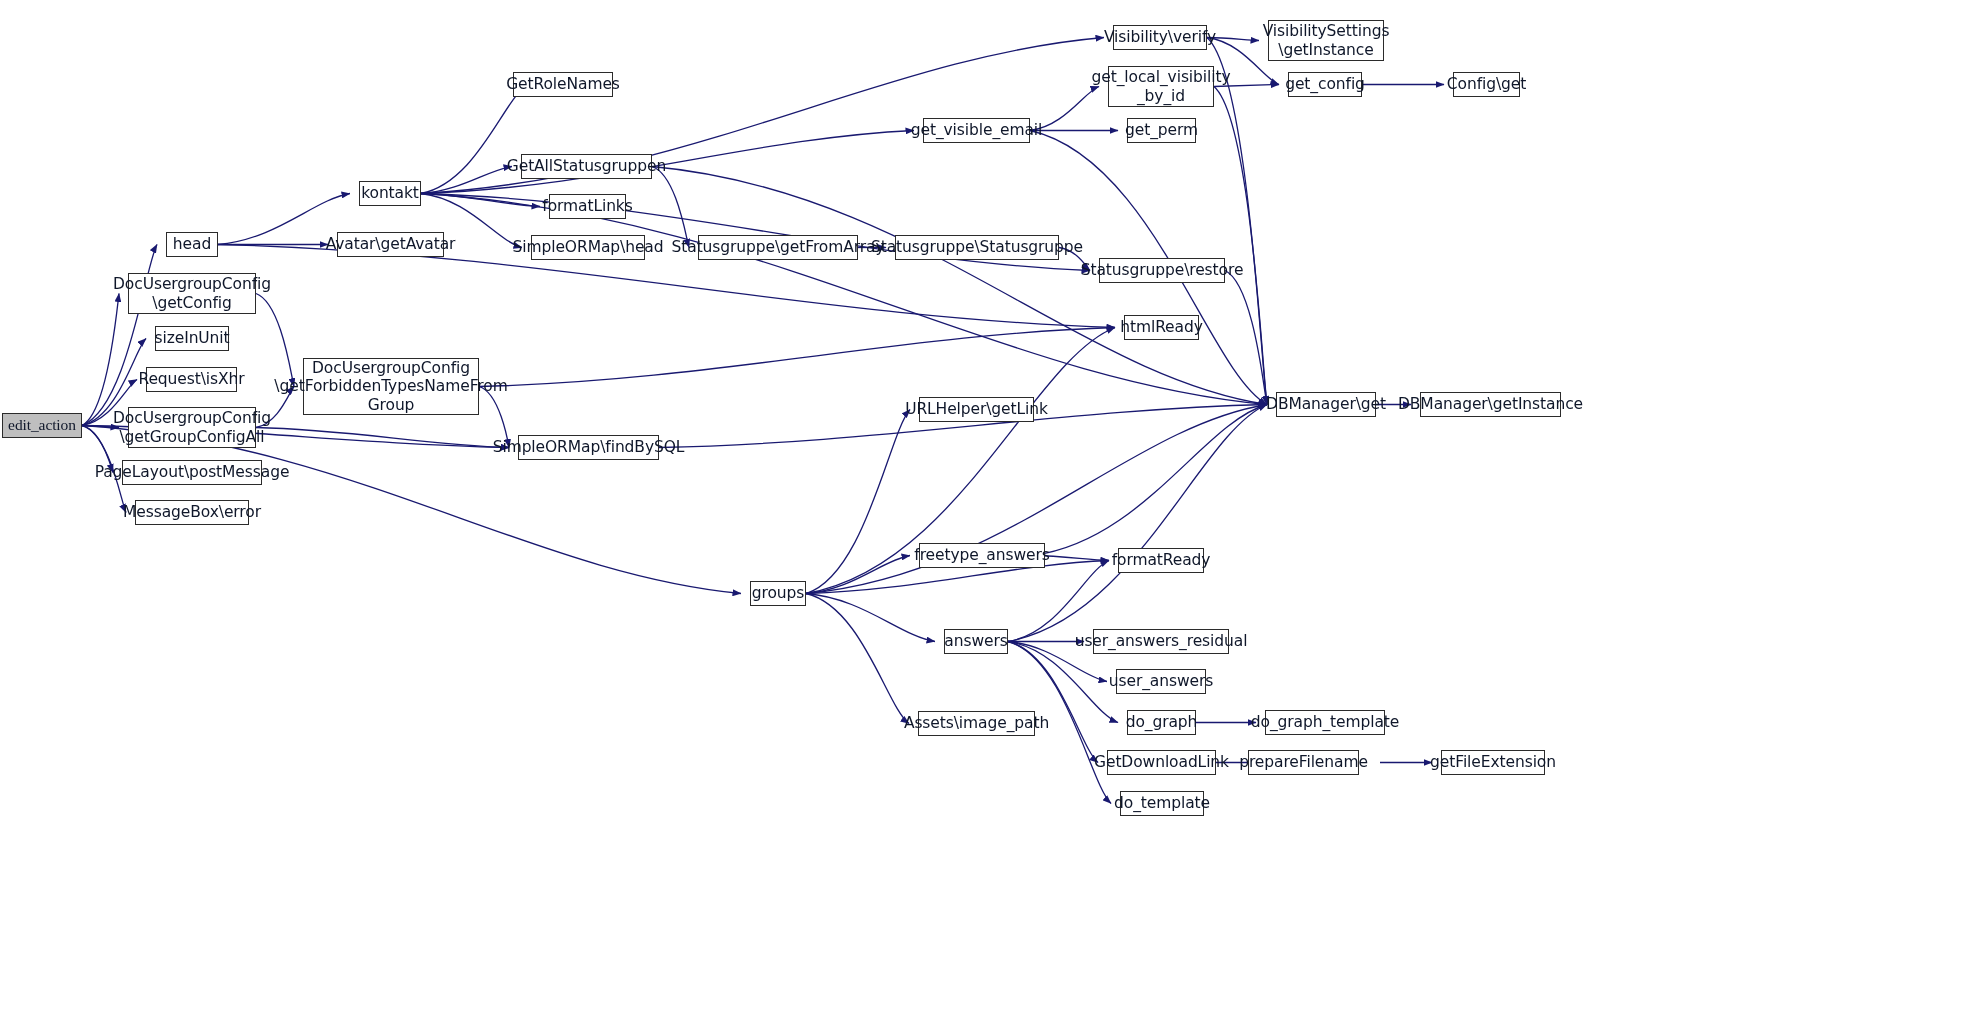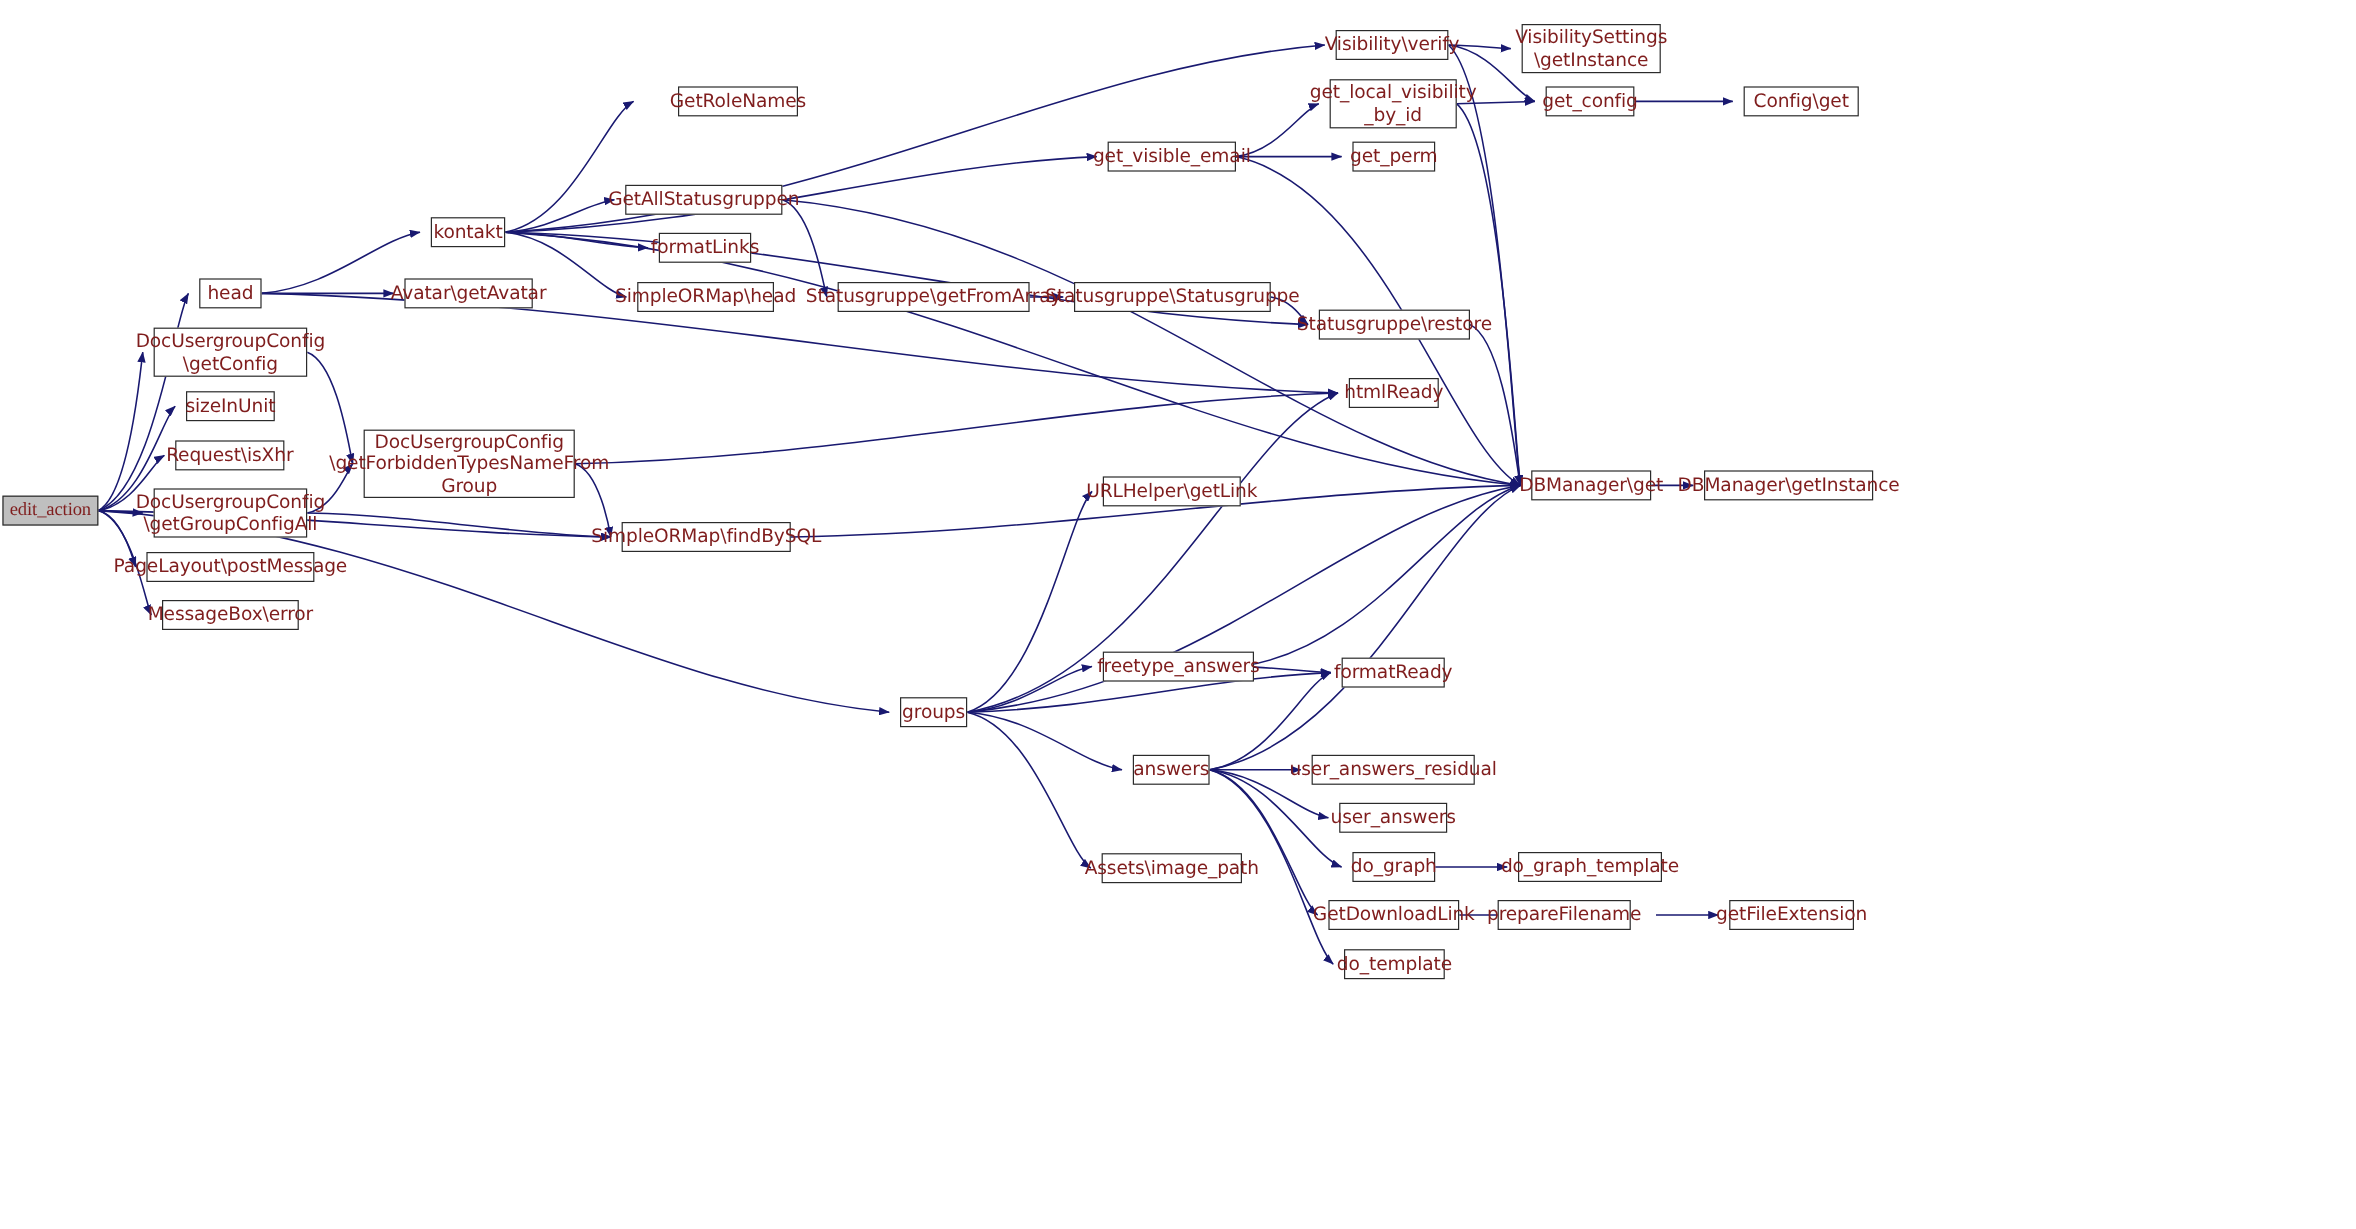--- a/index.html
+++ b/index.html
@@ -24,21 +24,21 @@
     left: 0;
     top: 0;
     width: 1963px;
     height: 1024px;
   }
   .node {
     position: absolute;
     box-sizing: border-box;
     border: 1px solid #2b2b2b;
     background: #ffffff;
-    color: #7f1d1d;
+    color: #0f172a;
     display: flex;
     align-items: center;
     justify-content: center;
     text-align: center;
     font-size: 15.5px;
     line-height: 1.18;
     white-space: pre;
     letter-spacing: -0.1px;
     padding: 0 3px;
   }
@@ -128,21 +128,21 @@
       <div class="node" style="left: 146px; top: 367px; width: 91px; height: 25px;">Request\isXhr</div>
       <div class="node" style="left: 128px; top: 407px; width: 128px; height: 41px;">DocUsergroupConfig
 \getGroupConfigAll</div>
       <div class="node" style="left: 122px; top: 460px; width: 140px; height: 25px;">PageLayout\postMessage</div>
       <div class="node" style="left: 135px; top: 500px; width: 114px; height: 25px;">MessageBox\error</div>
       <div class="node" style="left: 359px; top: 181px; width: 62px; height: 25px;">kontakt</div>
       <div class="node" style="left: 337px; top: 232px; width: 107px; height: 25px;">Avatar\getAvatar</div>
       <div class="node" style="left: 303px; top: 358px; width: 176px; height: 57px;">DocUsergroupConfig
 \getForbiddenTypesNameFrom
 Group</div>
-      <div class="node" style="left: 565px; top: 72px; width: 100px; height: 25px;">GetRoleNames</div>
+      <div class="node" style="left: 513px; top: 72px; width: 100px; height: 25px;">GetRoleNames</div>
       <div class="node" style="left: 521px; top: 154px; width: 131px; height: 25px;">GetAllStatusgruppen</div>
       <div class="node" style="left: 549px; top: 194px; width: 77px; height: 25px;">formatLinks</div>
       <div class="node" style="left: 531px; top: 235px; width: 114px; height: 25px;">SimpleORMap\head</div>
       <div class="node" style="left: 518px; top: 435px; width: 141px; height: 25px;">SimpleORMap\findBySQL</div>
       <div class="node" style="left: 698px; top: 235px; width: 160px; height: 25px;">Statusgruppe\getFromArray</div>
       <div class="node" style="left: 895px; top: 235px; width: 164px; height: 25px;">Statusgruppe\Statusgruppe</div>
       <div class="node" style="left: 923px; top: 118px; width: 107px; height: 25px;">get_visible_email</div>
       <div class="node" style="left: 919px; top: 397px; width: 115px; height: 25px;">URLHelper\getLink</div>
       <div class="node" style="left: 750px; top: 581px; width: 56px; height: 25px;">groups</div>
       <div class="node" style="left: 918px; top: 711px; width: 117px; height: 25px;">Assets\image_path</div>
@@ -156,20 +156,20 @@
       <div class="node" style="left: 1118px; top: 548px; width: 86px; height: 25px;">formatReady</div>
       <div class="node" style="left: 1093px; top: 629px; width: 136px; height: 25px;">user_answers_residual</div>
       <div class="node" style="left: 1116px; top: 669px; width: 90px; height: 25px;">user_answers</div>
       <div class="node" style="left: 1127px; top: 710px; width: 69px; height: 25px;">do_graph</div>
       <div class="node" style="left: 1107px; top: 750px; width: 109px; height: 25px;">GetDownloadLink</div>
       <div class="node" style="left: 1120px; top: 791px; width: 84px; height: 25px;">do_template</div>
       <div class="node" style="left: 1113px; top: 25px; width: 94px; height: 25px;">Visibility\verify</div>
       <div class="node" style="left: 1268px; top: 20px; width: 116px; height: 41px;">VisibilitySettings
 \getInstance</div>
       <div class="node" style="left: 1288px; top: 72px; width: 74px; height: 25px;">get_config</div>
-      <div class="node" style="left: 1453px; top: 72px; width: 96px; height: 25px;">Config\get</div>
+      <div class="node" style="left: 1453px; top: 72px; width: 67px; height: 25px;">Config\get</div>
       <div class="node" style="left: 1276px; top: 392px; width: 100px; height: 25px;">DBManager\get</div>
       <div class="node" style="left: 1420px; top: 392px; width: 141px; height: 25px;">DBManager\getInstance</div>
       <div class="node" style="left: 1265px; top: 710px; width: 120px; height: 25px;">do_graph_template</div>
       <div class="node" style="left: 1248px; top: 750px; width: 111px; height: 25px;">prepareFilename</div>
       <div class="node" style="left: 1441px; top: 750px; width: 104px; height: 25px;">getFileExtension</div>
     </div>
 </div>
 
 </body></html>

